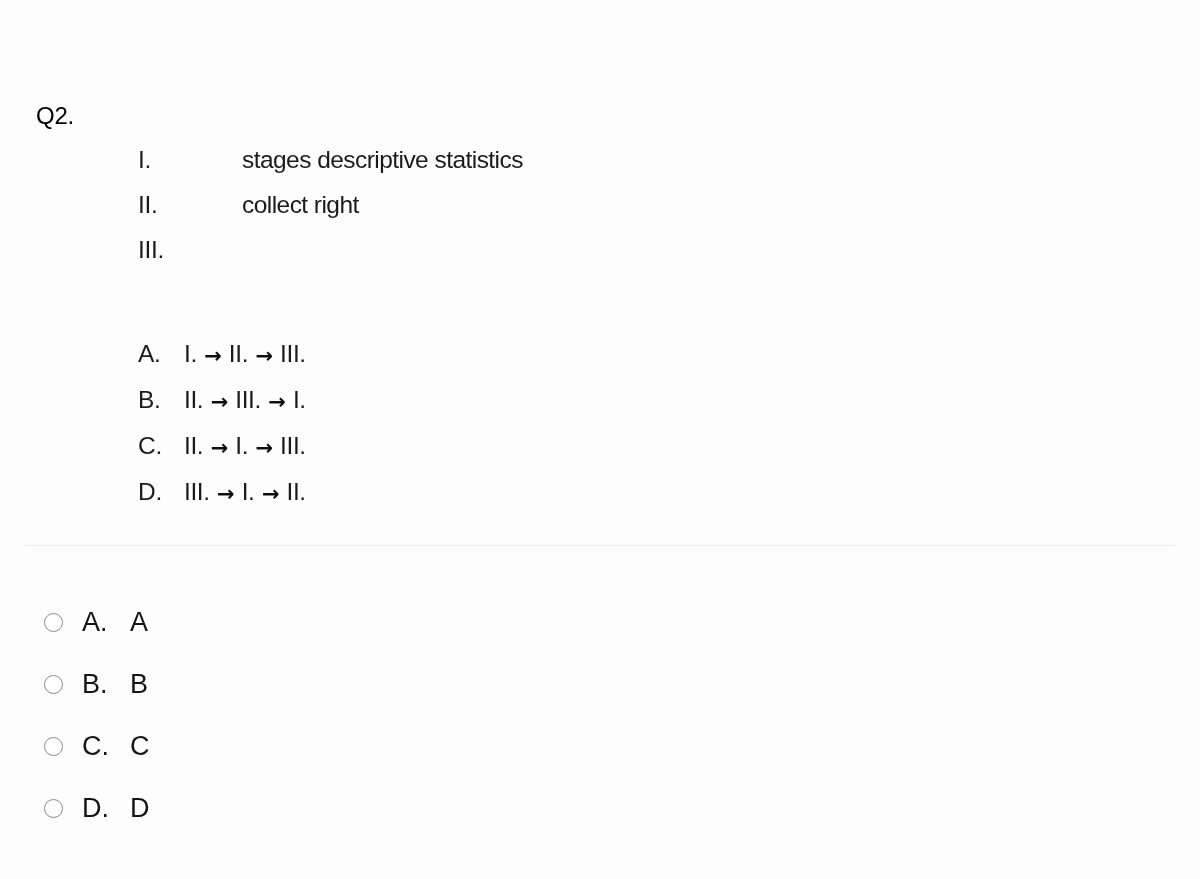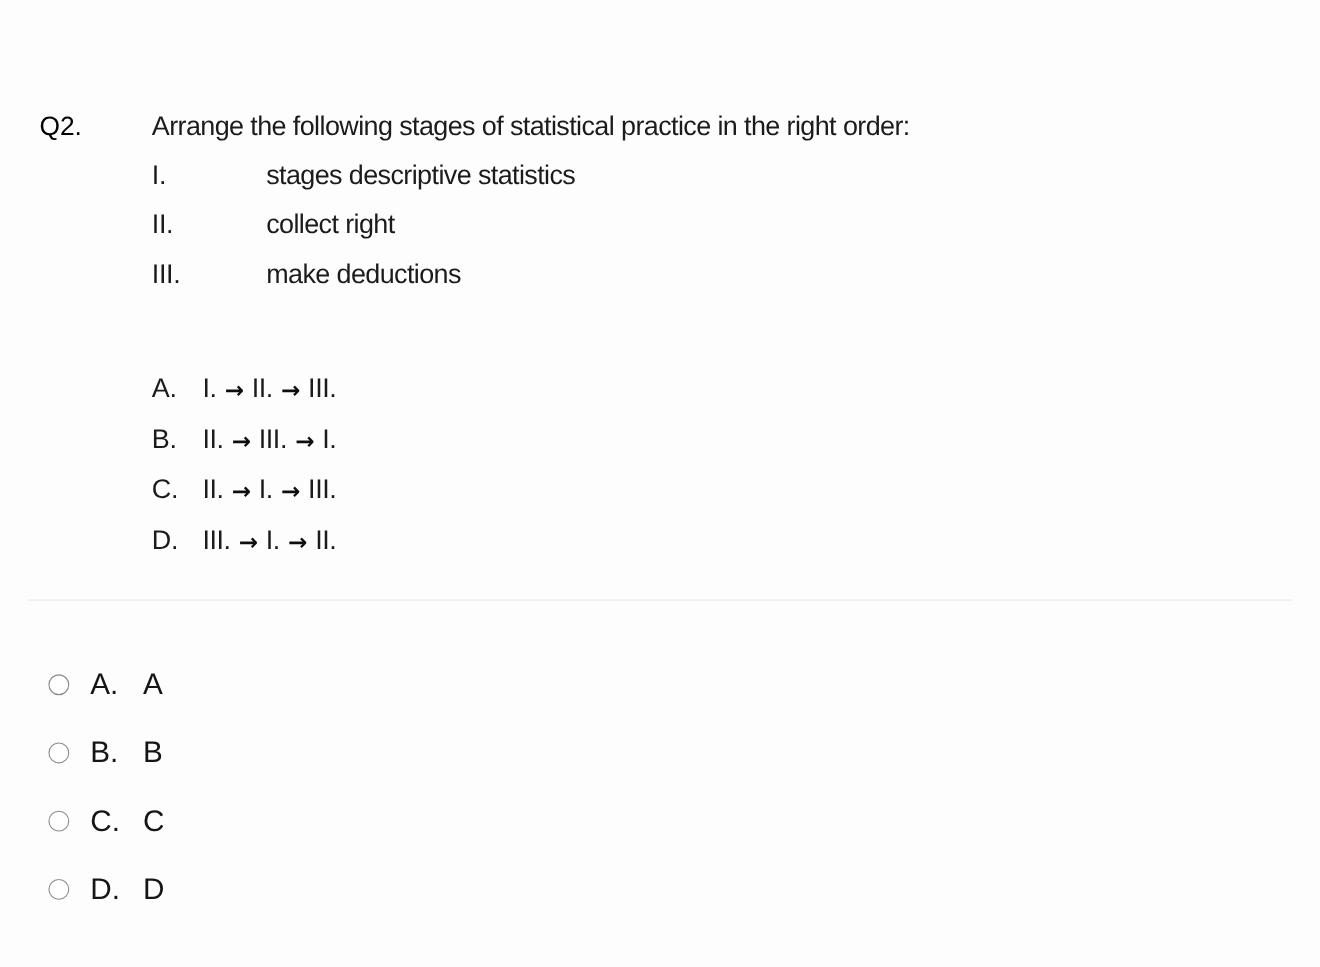--- a/index.html
+++ b/index.html
@@ -184,35 +184,33 @@
     color: #151515;
   }
 </style>
 </head>
 <body>
 
 <div class="question-block">
 
   <div class="stem-row">
     <span class="q-number">Q2.</span>
-    <span class="q-text">Arrange the following stages of statistical practice in the right order:</span>
   </div>
 
   <div class="roman-list">
     <div class="roman-item">
       <span class="roman-num">I.</span>
       <span class="roman-text">stages descriptive statistics</span>
     </div>
     <div class="roman-item">
       <span class="roman-num">II.</span>
       <span class="roman-text">collect right</span>
     </div>
     <div class="roman-item">
       <span class="roman-num">III.</span>
-      <span class="roman-text">make deductions</span>
     </div>
   </div>
 
   <div class="choice-list">
     <div class="choice-item">
       <span class="choice-letter">A.</span>
       <span class="choice-seq">I. <span class="arrow-glyph">→</span> II. <span class="arrow-glyph">→</span> III.</span>
     </div>
     <div class="choice-item">
       <span class="choice-letter">B.</span>

